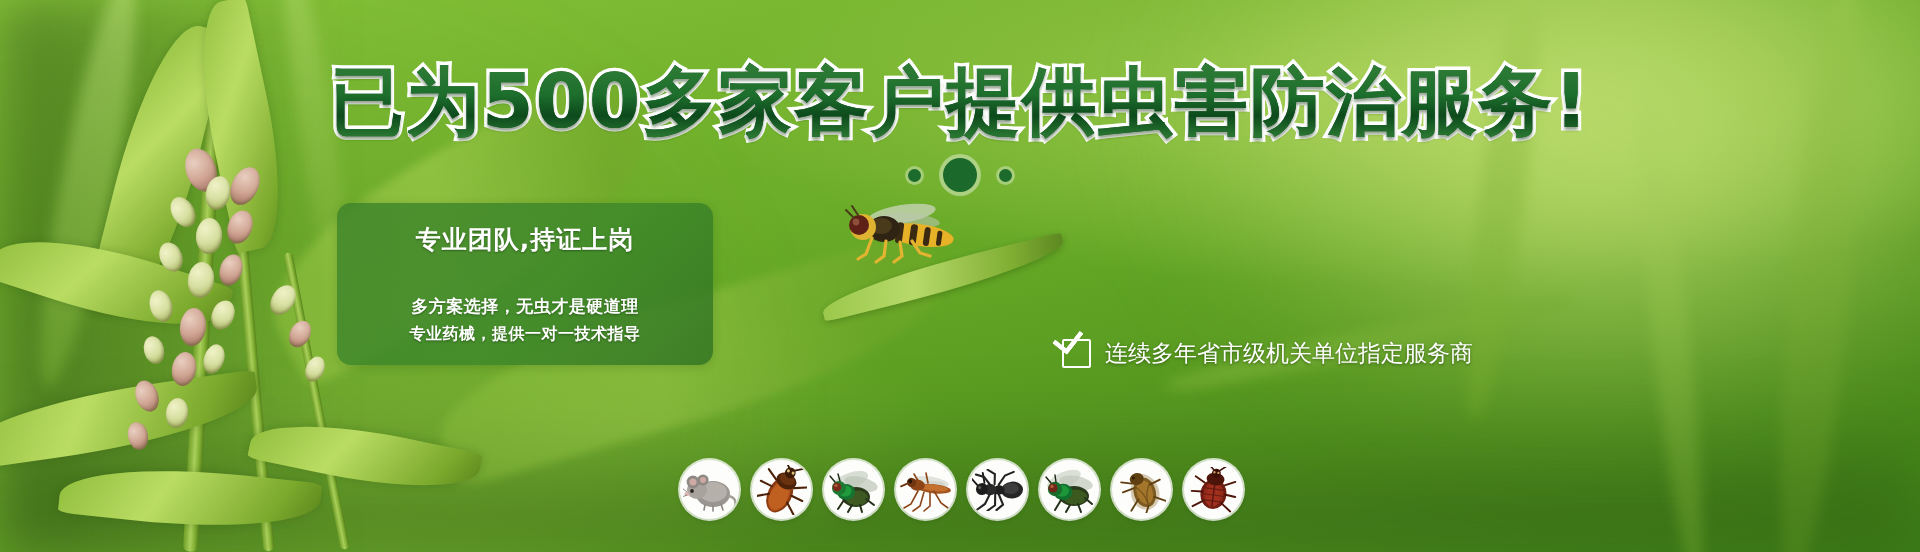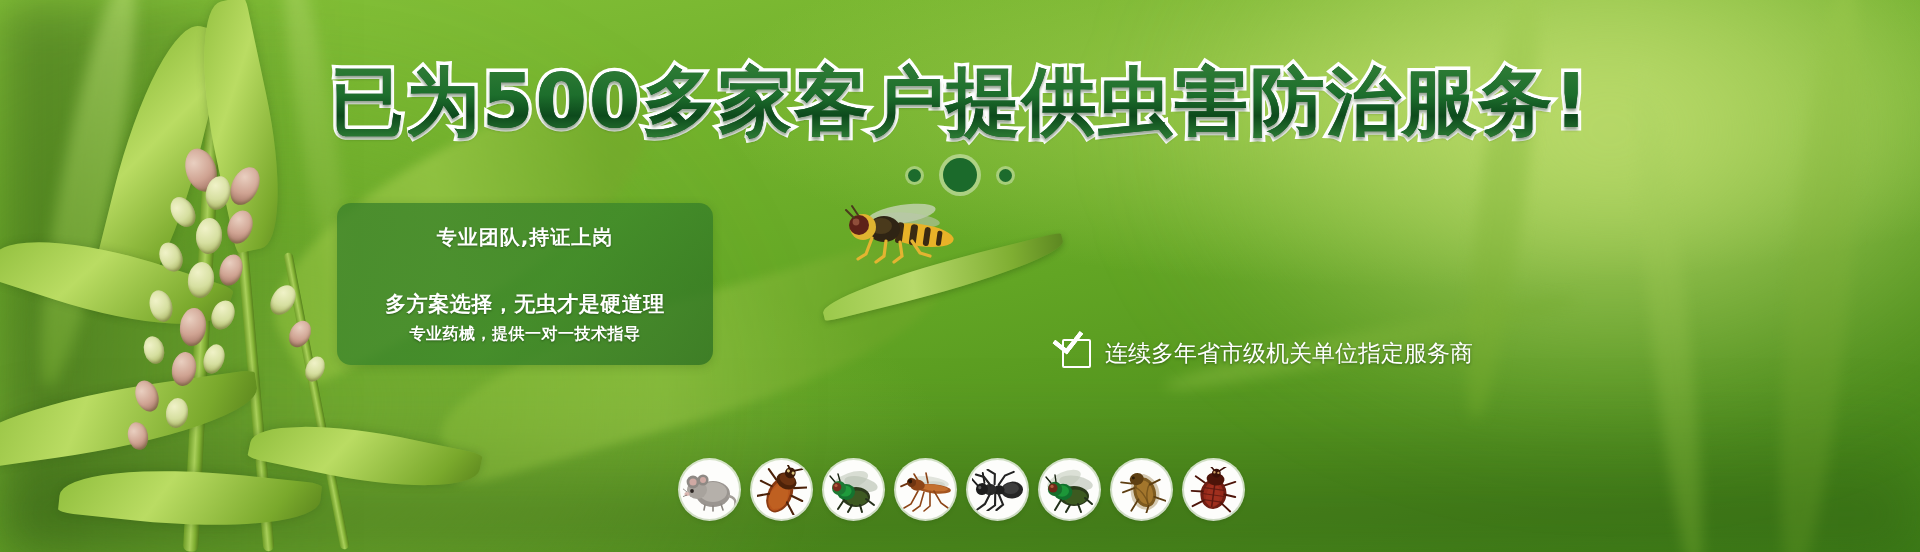--- a/index.html
+++ b/index.html
@@ -61,22 +61,22 @@
 
   
   .feature-box{position:absolute;left:337px;top:203px;width:376px;height:162px;
     border-radius:14px 14px 14px 14px;
     background:linear-gradient(135deg,rgba(52,124,40,.72),rgba(60,135,42,.82) 55%,rgba(46,112,34,.8));
     box-shadow:0 2px 10px rgba(25,60,12,.18);
     display:flex;flex-direction:column;justify-content:center;align-items:center;gap:6px;}
   .feature-line{color:#fff;font-weight:700;white-space:nowrap;
     text-shadow:0 1px 2px rgba(20,50,10,.5);
     font-family:"DejaVu Sans","Liberation Sans",sans-serif;}
-  .fl1{font-size:20px;letter-spacing:1px;}
-  .fl2{font-size:21px;letter-spacing:.5px;margin-top:33px;}
+  .fl1{font-size:25px;letter-spacing:1px;}
+  .fl2{font-size:17px;letter-spacing:.5px;margin-top:33px;}
   .fl3{font-size:16px;letter-spacing:.5px;}
 
   
   .fly-wrap{position:absolute;left:840px;top:196px;width:130px;height:68px;}
   
   .fly-leaf{position:absolute;left:18px;top:240px;width:240px;height:34px;
     background:linear-gradient(100deg,#9ac84a,#b7d96a 38%,#7fae32 78%,#5a8520);
     border-radius:70% 6% 70% 6%;transform:rotate(-14deg);
     box-shadow:0 2px 6px rgba(30,60,10,.3);}
 

